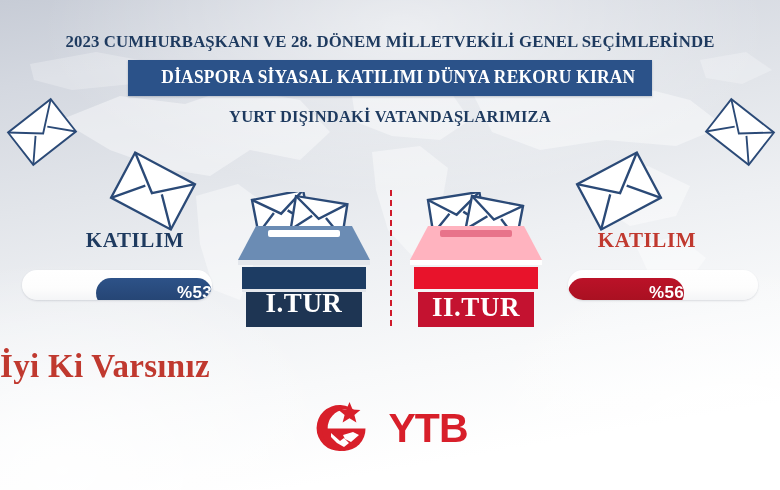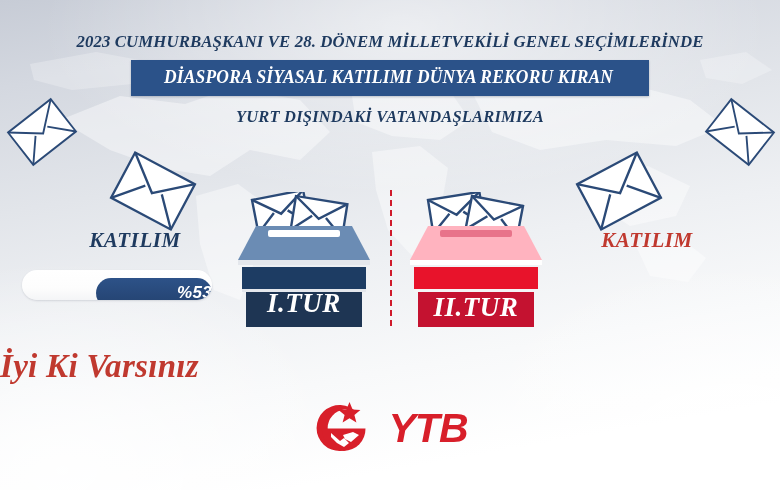--- a/index.html
+++ b/index.html
@@ -4,21 +4,20 @@
 <style>
   html,body{margin:0;padding:0;}
   body{
     width:780px;height:490px;overflow:hidden;
     font-family:"Liberation Serif", serif;
     background:#ffffff;
   }
   .poster{
     position:relative;width:780px;height:490px;overflow:hidden;
     background:linear-gradient(170deg,#c7ccd6 0%,#d4d8e0 14%,#e2e5ea 34%,#eef0f3 52%,#f8f9fa 70%,#ffffff 86%,#ffffff 100%);
-    font-style:italic;
   }
   
   .worldmap{position:absolute;inset:0;opacity:.55;pointer-events:none;}
   .worldmap svg{width:100%;height:100%;display:block;}
 
   .sheen{
     position:absolute;inset:0;pointer-events:none;
     background:
       radial-gradient(ellipse 520px 240px at 52% 6%, rgba(255,255,255,.55), rgba(255,255,255,0) 70%),
       radial-gradient(ellipse 420px 300px at 8% 96%, rgba(255,255,255,.85), rgba(255,255,255,0) 70%),
@@ -33,21 +32,21 @@
   .headline{
     position:absolute;top:31px;left:0;width:780px;text-align:center;
     font-family:"Liberation Serif", serif;
     font-weight:700;font-size:17.5px;letter-spacing:.1px;
     color:#1e3a5f;white-space:nowrap;
     transform:scaleX(.96);
   }
   .banner-wrap{position:absolute;top:60px;left:0;width:780px;text-align:center;}
   .banner{
     display:inline-block;background:#2b5289;
-    padding:7px 28px 8px 26px;
+    padding:7px 10px 8px 26px;
     box-shadow:0 1px 2px rgba(20,40,70,.25);
   }
   .banner-text{
     font-family:"Liberation Serif", serif;
     font-weight:700;font-size:18px;color:#ffffff;letter-spacing:.2px;
     white-space:nowrap;display:block;transform:scaleX(.97);
   }
   .subline{
     position:absolute;top:107px;left:0;width:780px;text-align:center;
     font-family:"Liberation Serif", serif;
@@ -242,20 +241,25 @@
   <div class="divider"></div>
 
   <div class="katilim-label katilim-left">KATILIM</div>
   <div class="pill pill-left">
     <div class="fill fill-left">
       <span class="pct">%53</span>
     </div>
   </div>
 
   <div class="katilim-label katilim-right">KATILIM</div>
+  <div class="pill pill-right">
+    <div class="fill fill-right">
+      <span class="pct">%56</span>
+    </div>
+  </div>
 
   <div class="closing">İyi Ki Varsınız</div>
 
   <div class="logo">
     <span>
       <svg width="62" height="58" viewBox="0 0 62 58">
 
         <path d="M44 14 A23 23 0 1 0 44 44 A18.5 18.5 0 1 1 44 14 Z" fill="#d81f2a"></path>
 
         <path d="M8.5 30 A22.5 22.5 0 0 0 53 32 A26 26 0 0 1 8.5 30 Z" fill="#d81f2a" opacity="0"></path>

